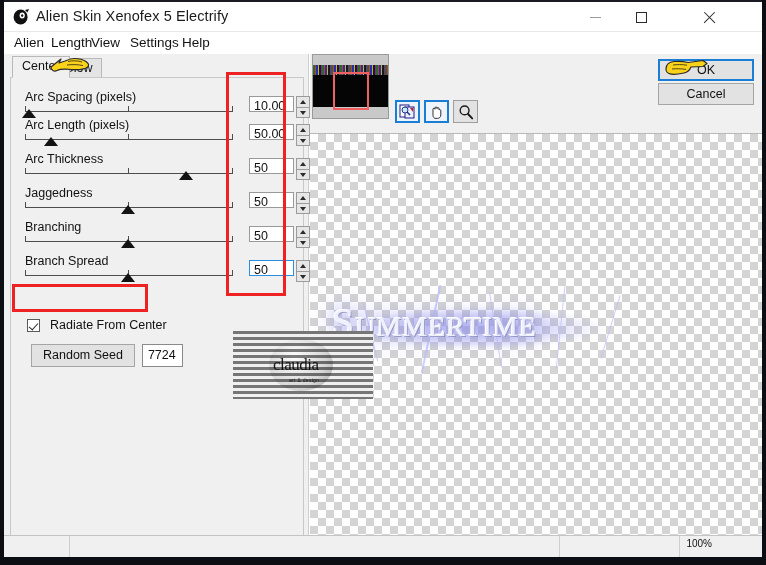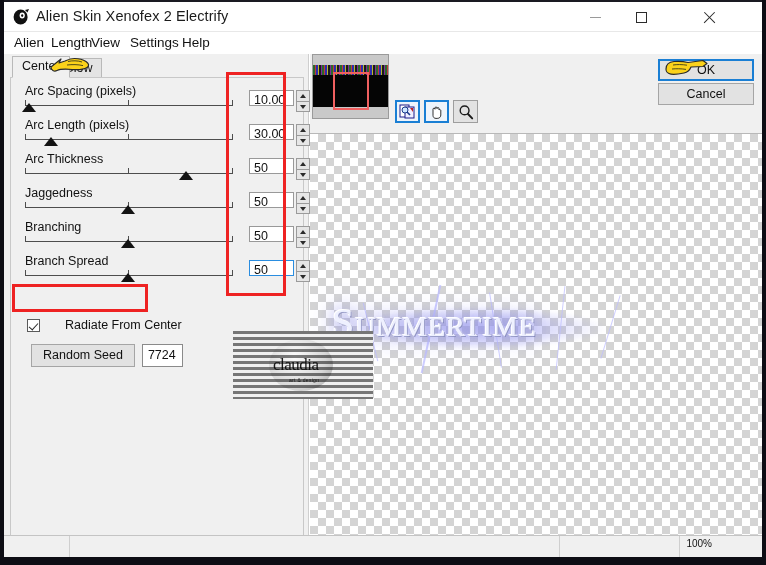--- a/index.html
+++ b/index.html
@@ -122,21 +122,21 @@
     position:relative; width:14px; height:11px;
     background:#e6e6e6; border:1px solid #9b9b9b;
     display:flex; align-items:center; justify-content:center;
   }
   .spin div:first-child { border-bottom:none; }
   .ar-up, .ar-dn { width:0;height:0;border-left:3px solid transparent;border-right:3px solid transparent; }
   .ar-up { border-bottom:4px solid #2b2b2b; }
   .ar-dn { border-top:4px solid #2b2b2b; }
 
   
-  .cbrow { position:absolute; left:16px; top:240px; display:flex; align-items:center; gap:25px; }
+  .cbrow { position:absolute; left:16px; top:240px; display:flex; align-items:center; gap:10px; }
   .cbox {
     width:13px; height:13px; background:#fff; border:1px solid #5a5a5a;
     position:relative;
   }
   .cbox:after {
     content:""; position:absolute; left:3px; top:1px;
     width:4px; height:8px; border:solid #2a2a2a; border-width:0 1.6px 1.6px 0;
     transform:rotate(42deg);
   }
   .cbtext { font-size:12.5px; color:#111; }
@@ -278,21 +278,21 @@
 
   <div class="titlebar">
     <div class="title-icon">
       <svg width="18" height="18" viewBox="0 0 18 18">
         <ellipse cx="8.6" cy="9" rx="7" ry="7.4" fill="#111"></ellipse>
         <ellipse cx="10.2" cy="7.4" rx="2.6" ry="3" fill="#fff"></ellipse>
         <ellipse cx="10.2" cy="7.6" rx="1.1" ry="1.4" fill="#111"></ellipse>
         <path d="M13 2 L17 1 L15.5 4.5 Z" fill="#111"></path>
       </svg>
     </div>
-    <div class="title-text">Alien Skin Xenofex 2 Electrify</div>
+    <div class="title-text">Alien Skin Xenofex 5 Electrify</div>
 
     <div class="wbtn wbtn-min">
         <span class="g"></span>
       </div>
     <div class="wbtn wbtn-max">
         <span class="g"></span>
       </div>
     <div class="wbtn wbtn-close">
         <span class="g"></span>
       </div>
@@ -308,21 +308,21 @@
 
   <div class="leftpanel">
 
     <div class="tabstrip">
       <div class="tab tab-glow">Glow</div>
       <div class="tab tab-basic active">Center</div>
     </div>
 
     <div class="panelbody">
 
-      <div class="srow" style="top:6px">
+      <div class="srow" style="top:12px">
         <div class="slabel">Arc Spacing (pixels)</div>
         <div class="strack"></div>
         <div class="stick" style="left:14px"></div>
           <div class="stick" style="left:117px"></div>
           <div class="stick" style="left:221px"></div>
         <div class="sthumb" style="left:11px"></div>
         <div class="sfield">10.00</div>
         <div class="spin">
           <div>
               <i class="ar-up"></i>
@@ -333,21 +333,21 @@
         </div>
       </div>
 
       <div class="srow" style="top:40px">
         <div class="slabel">Arc Length (pixels)</div>
         <div class="strack"></div>
         <div class="stick" style="left:14px"></div>
           <div class="stick" style="left:117px"></div>
           <div class="stick" style="left:221px"></div>
         <div class="sthumb" style="left:33px"></div>
-        <div class="sfield">30.00</div>
+        <div class="sfield">50.00</div>
         <div class="spin">
           <div>
               <i class="ar-up"></i>
             </div>
           <div>
               <i class="ar-dn"></i>
             </div>
         </div>
       </div>
 

